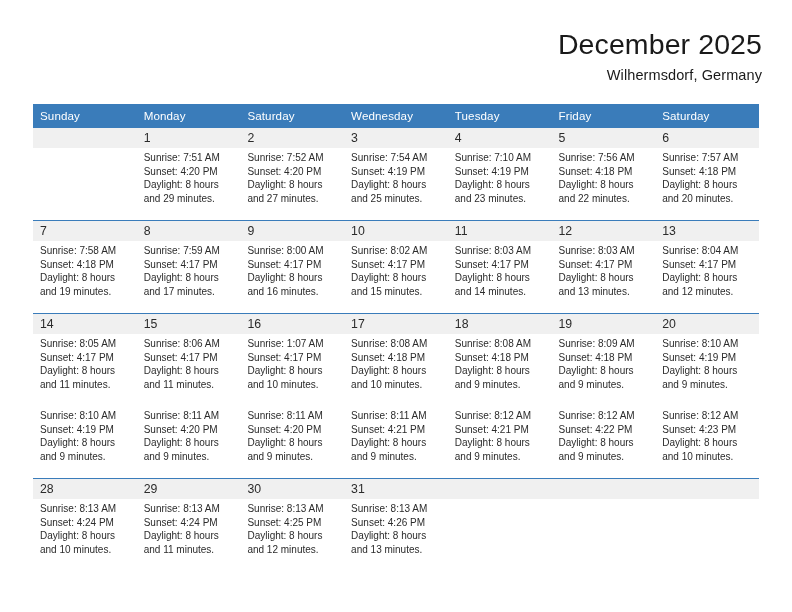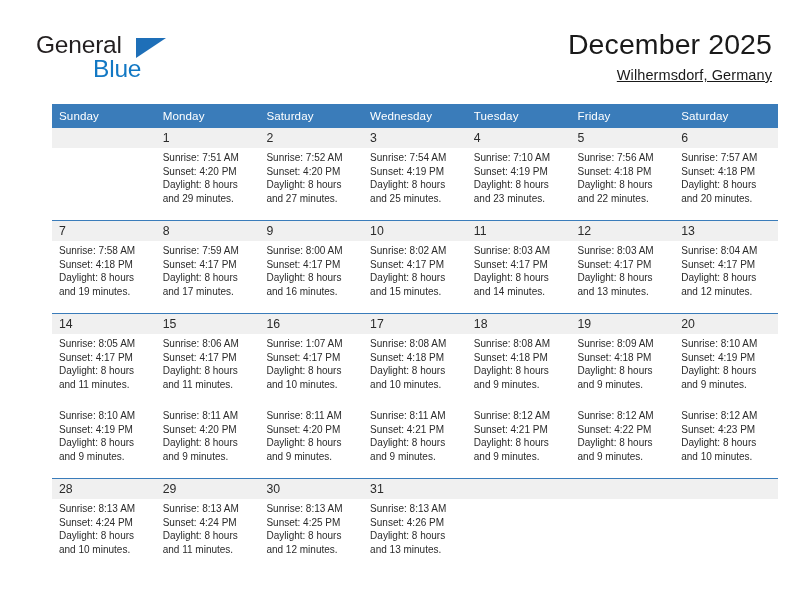--- a/index.html
+++ b/index.html
@@ -59,46 +59,44 @@
     position: absolute;
     left: 57px;
     top: 24px;
     font-size: 24.5px;
     color: #1278c4;
     letter-spacing: -0.2px;
   }
 
   .title-block {
     position: absolute;
-    right: 20px;
+    right: 30px;
     top: 28px;
     text-align: right;
   }
   .cal-title {
     font-size: 28.5px;
     color: #1a1a1a;
     font-weight: normal;
     line-height: 1.15;
     letter-spacing: 0.1px;
   }
   .cal-subtitle {
     margin-top: 6px;
     font-size: 14.5px;
     color: #1a1a1a;
     letter-spacing: 0.1px;
-    text-decoration: underline;
   }
 
   
   .cal-wrap {
     position: absolute;
     left: 33px;
     top: 104px;
     width: 726px;
-    margin-left: 19px;
   }
   table.cal {
     border-collapse: collapse;
     table-layout: fixed;
     width: 726px;
   }
   table.cal col { width: 103.71px; }
 
   thead th {
     background: #3a7cba;
@@ -136,27 +134,20 @@
   td.empty { background: #ffffff !important; }
   tbody tr.week-top td.empty { background: #f0f0f0 !important; }
 </style>
 </head>
 <body>
 
 <div class="page">
 
   <div class="header">
 
-    <div class="brand">
-      <div class="brand-row1">
-        <span>General</span>
-        <span class="brand-tri"></span>
-      </div>
-      <div class="brand-row2">Blue</div>
-    </div>
 
     <div class="title-block">
       <div class="cal-title">December 2025</div>
       <div class="cal-subtitle">Wilhermsdorf, Germany</div>
     </div>
 
   </div>
 
   <div class="cal-wrap">
     <table class="cal">

